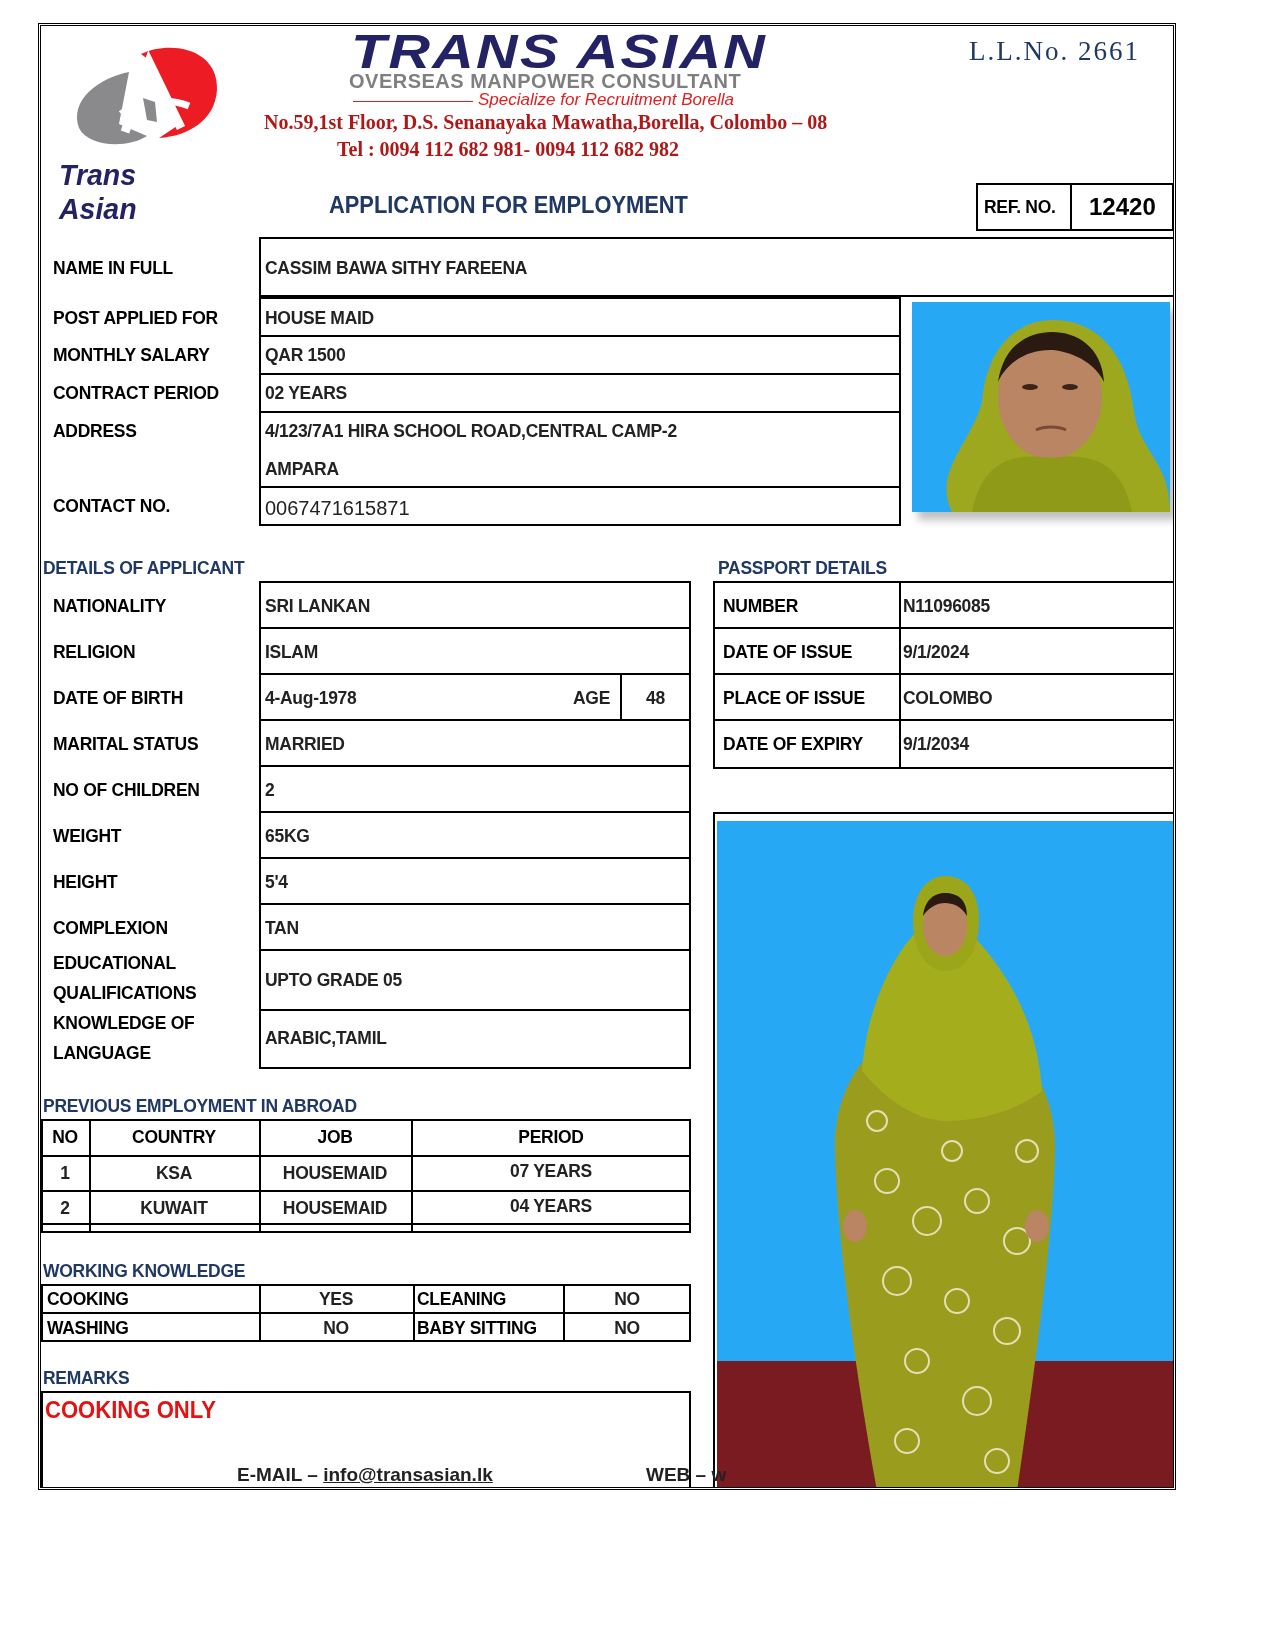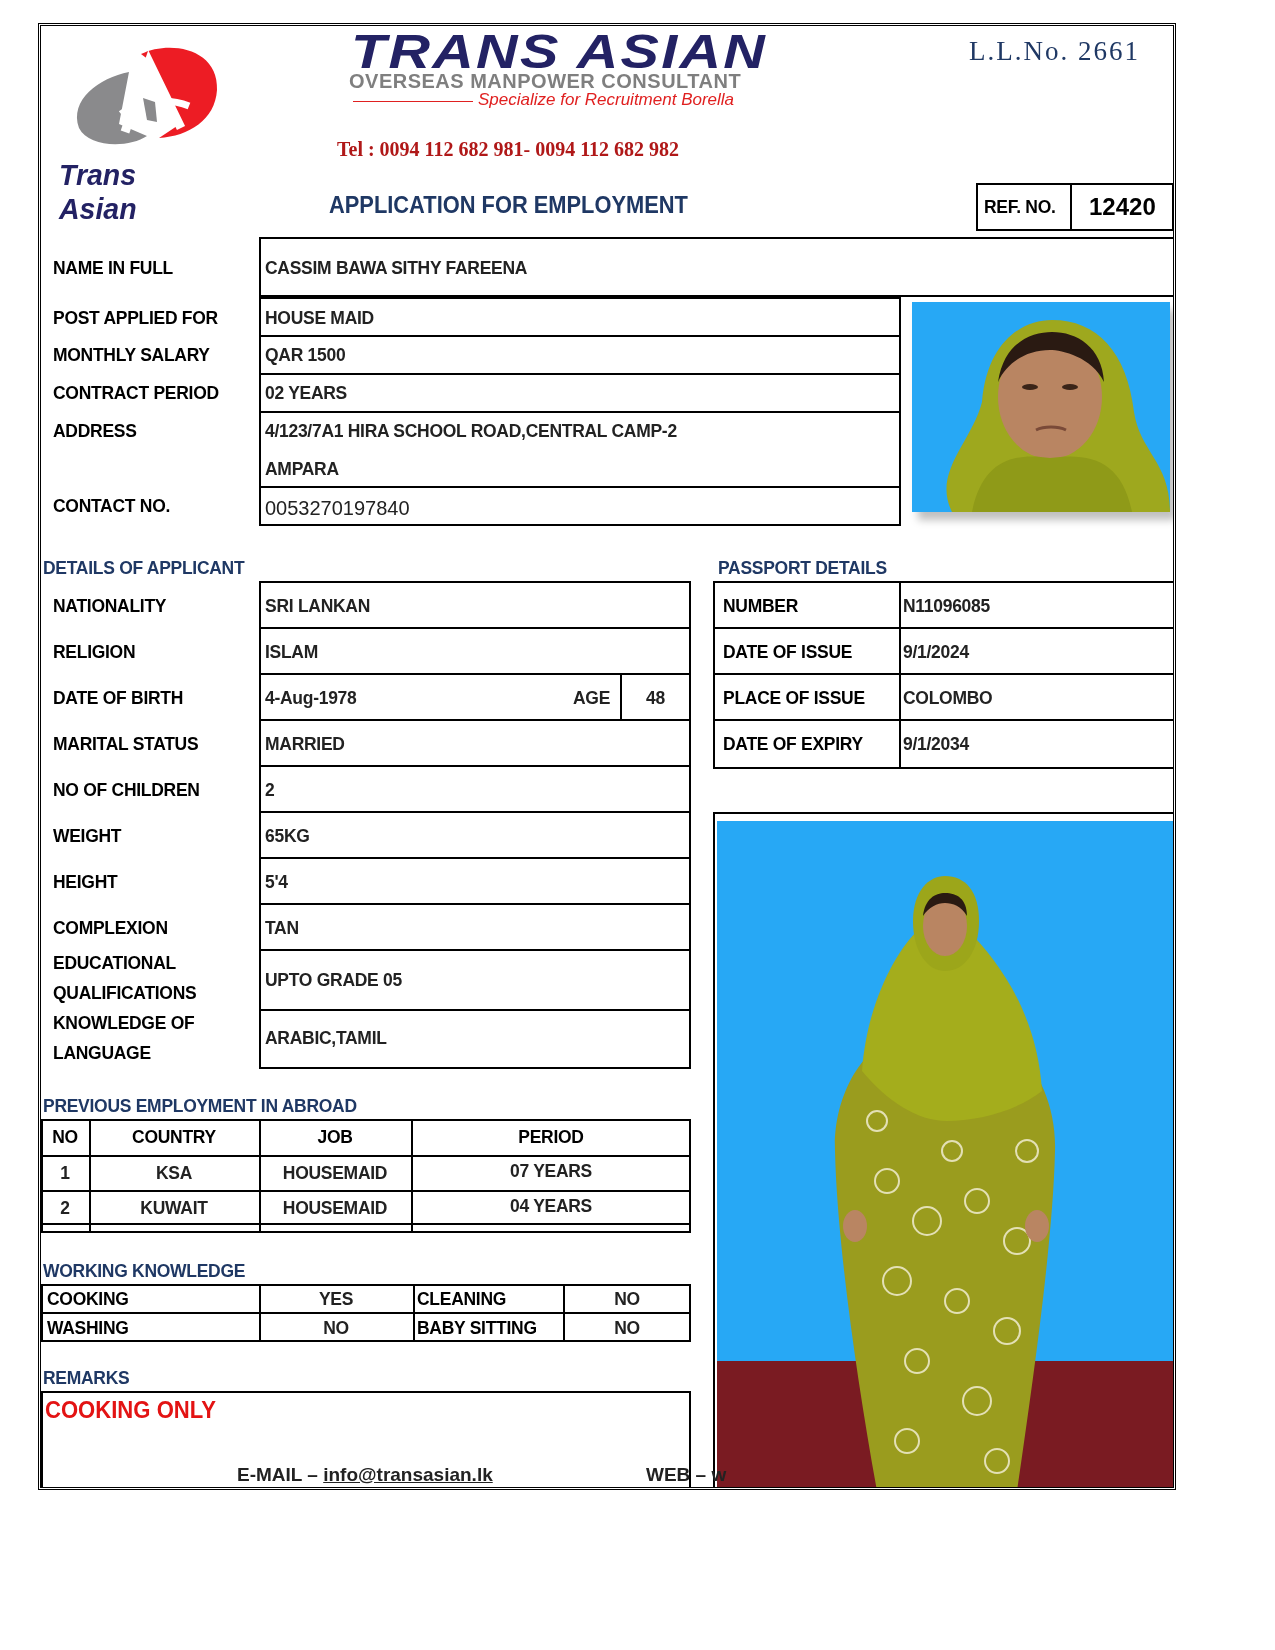--- a/index.html
+++ b/index.html
@@ -37,20 +37,21 @@
       <path d="M62 74 C80 60, 110 58, 130 66" fill="none" stroke="#fff" stroke-width="7"></path>
       <path d="M84 58 L96 62 L98 82 L88 80 Z" fill="#8a8a8c"></path>
     </svg>
     <div style="font-family:'Liberation Sans',sans-serif; font-weight:bold; font-style:italic; font-size:30px; color:#232264; margin-top:4px; transform:scaleX(0.95); transform-origin:left;">Trans Asian</div>
   </div>
 
   <div class="abs brand-title" style="left:310px; top:-2px;">TRANS ASIAN</div>
   <div class="abs brand-sub" style="left:308px; top:44px;">OVERSEAS MANPOWER CONSULTANT</div>
   <div class="abs" style="left:312px; top:75px; width:120px; border-top:1px solid #e02020;"></div>
   <div class="abs brand-tag" style="left:437px; top:64px;">Specialize for Recruitment Borella</div>
+  <div class="abs addr" style="left:223px; top:85px;">No.59,1st Floor, D.S. Senanayaka Mawatha,Borella, Colombo – 08</div>
   <div class="abs addr" style="left:296px; top:112px;">Tel : 0094 112 682 981- 0094 112 682 982</div>
   <div class="abs llno" style="left:928px; top:10px;">L.L.No. 2661</div>
 
   <div class="abs app-title" style="left:288px; top:166px;">APPLICATION FOR EMPLOYMENT</div>
   <div class="box" style="left:935px; top:157px; width:198px; height:48px;"></div>
   <div class="vline" style="left:1029px; top:157px; height:48px;"></div>
   <div class="abs lbl" style="left:943px; top:170px; font-size:19px;">REF. NO.</div>
   <div class="abs" style="left:1048px; top:167px; font-family:'Liberation Sans',sans-serif; font-weight:bold; font-size:24px;">12420</div>
 
   <div class="box" style="left:218px; top:211px; width:917px; height:60px;"></div>
@@ -65,21 +66,21 @@
   <div class="abs lbl" style="left:12px; top:281px;">POST APPLIED FOR</div>
   <div class="abs val" style="left:224px; top:281px;">HOUSE MAID</div>
   <div class="abs lbl" style="left:12px; top:318px;">MONTHLY SALARY</div>
   <div class="abs val" style="left:224px; top:318px;">QAR 1500</div>
   <div class="abs lbl" style="left:12px; top:356px;">CONTRACT PERIOD</div>
   <div class="abs val" style="left:224px; top:356px;">02 YEARS</div>
   <div class="abs lbl" style="left:12px; top:394px;">ADDRESS</div>
   <div class="abs val" style="left:224px; top:394px;">4/123/7A1 HIRA SCHOOL ROAD,CENTRAL CAMP-2</div>
   <div class="abs val" style="left:224px; top:432px;">AMPARA</div>
   <div class="abs lbl" style="left:12px; top:469px;">CONTACT NO.</div>
-  <div class="abs" style="left:224px; top:471px; font-family:'Liberation Sans',sans-serif; font-size:20px; color:#222;">0053270197840</div>
+  <div class="abs" style="left:224px; top:471px; font-family:'Liberation Sans',sans-serif; font-size:20px; color:#222;">0067471615871</div>
 
   <div class="photo" style="left:871px; top:276px; width:258px; height:210px; box-shadow: 6px 8px 8px rgba(0,0,0,0.25);">
     <svg width="258" height="210" viewBox="0 0 258 210">
       <rect width="258" height="210" fill="#27a8f5"></rect>
       <path d="M40 210 C20 170, 60 140, 70 100 C75 40, 110 18, 140 18 C185 18, 215 50, 222 110 C228 150, 258 160, 258 210 Z" fill="#9ea81e"></path>
       <ellipse cx="138" cy="95" rx="52" ry="62" fill="#b98562"></ellipse>
       <path d="M86 80 C92 40, 120 30, 140 30 C165 30, 190 45, 192 80 C180 55, 150 48, 138 48 C115 48, 95 60, 86 80 Z" fill="#2a1a12"></path>
       <path d="M60 210 C70 160, 100 150, 138 156 C180 150, 210 160, 220 210 Z" fill="#8f9a18"></path>
       <ellipse cx="118" cy="85" rx="8" ry="3" fill="#3a2418"></ellipse>
       <ellipse cx="158" cy="85" rx="8" ry="3" fill="#3a2418"></ellipse>

